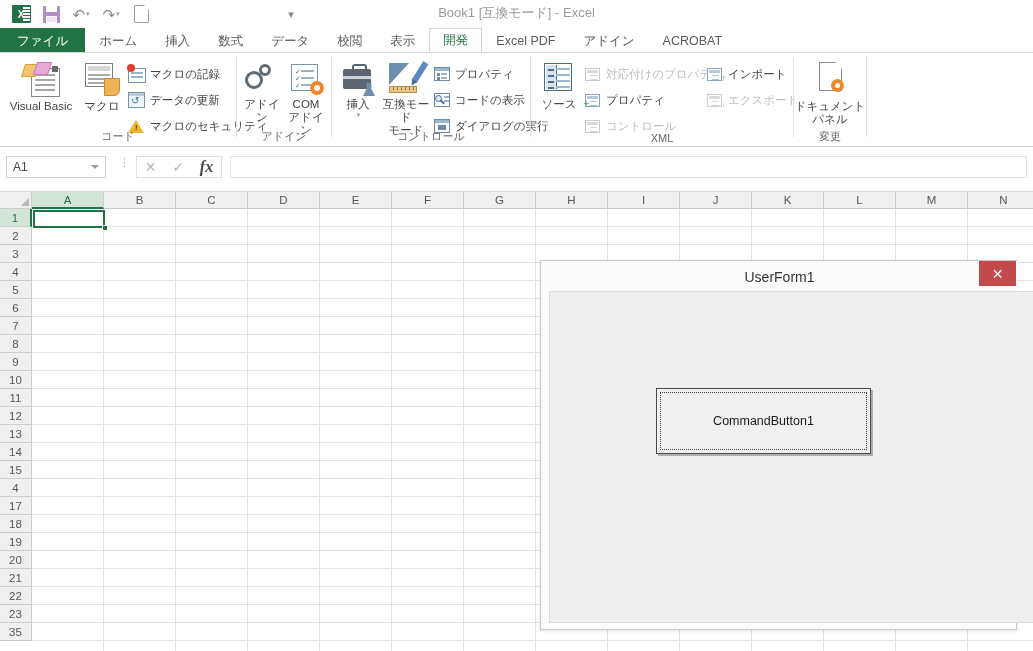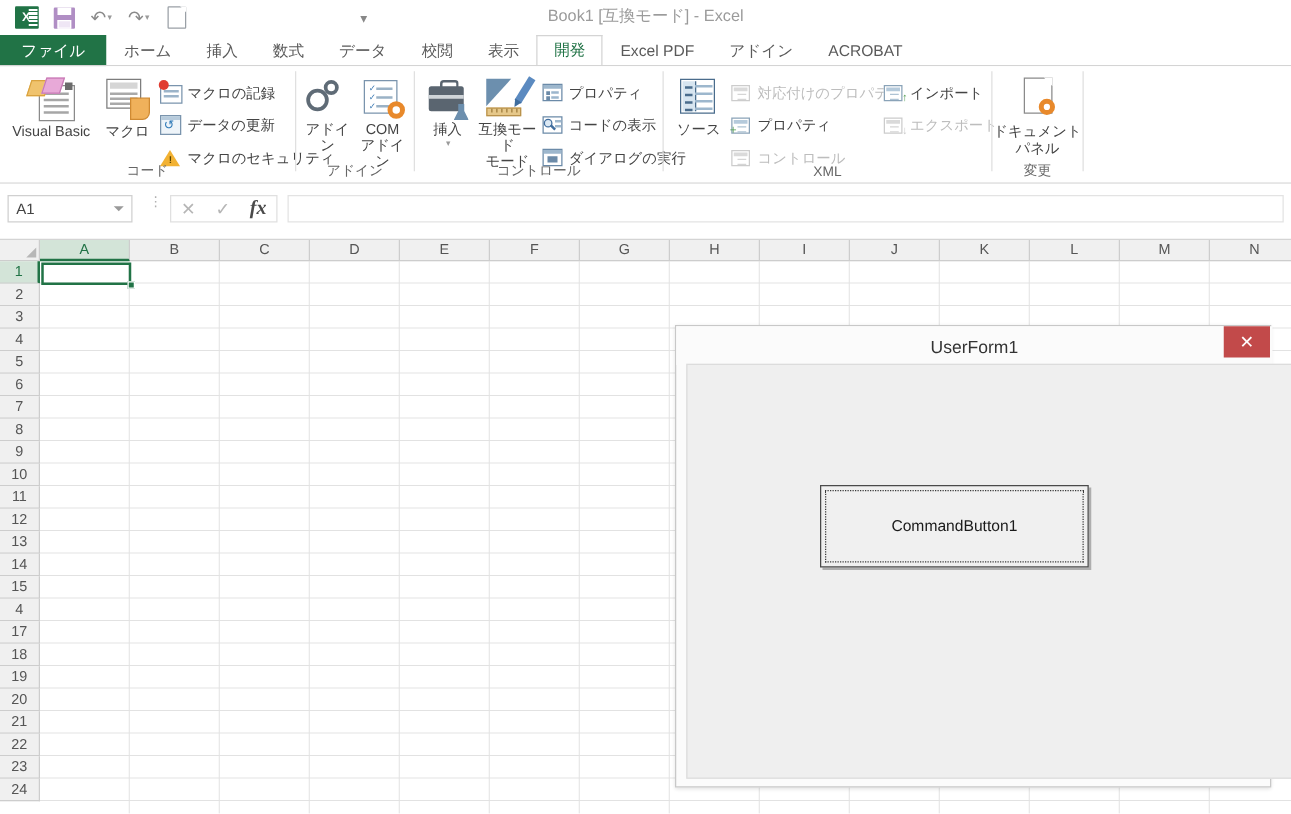--- a/index.html
+++ b/index.html
@@ -549,21 +549,21 @@
         <div class="rh" style="height: 18px;">14</div>
         <div class="rh" style="height: 18px;">15</div>
         <div class="rh" style="height: 18px;">4</div>
         <div class="rh" style="height: 18px;">17</div>
         <div class="rh" style="height: 18px;">18</div>
         <div class="rh" style="height: 18px;">19</div>
         <div class="rh" style="height: 18px;">20</div>
         <div class="rh" style="height: 18px;">21</div>
         <div class="rh" style="height: 18px;">22</div>
         <div class="rh" style="height: 18px;">23</div>
-        <div class="rh" style="height: 18px;">24</div>
+        <div class="rh" style="height: 18px;">35</div>
       </div>
     <div class="cells"></div>
     <div class="selcell"></div>
     <div class="fillhandle"></div>
   </div>
 
   <div class="userform">
     <div class="uf-title">UserForm1</div>
     <div class="uf-close">✕</div>
     <div class="uf-body">

